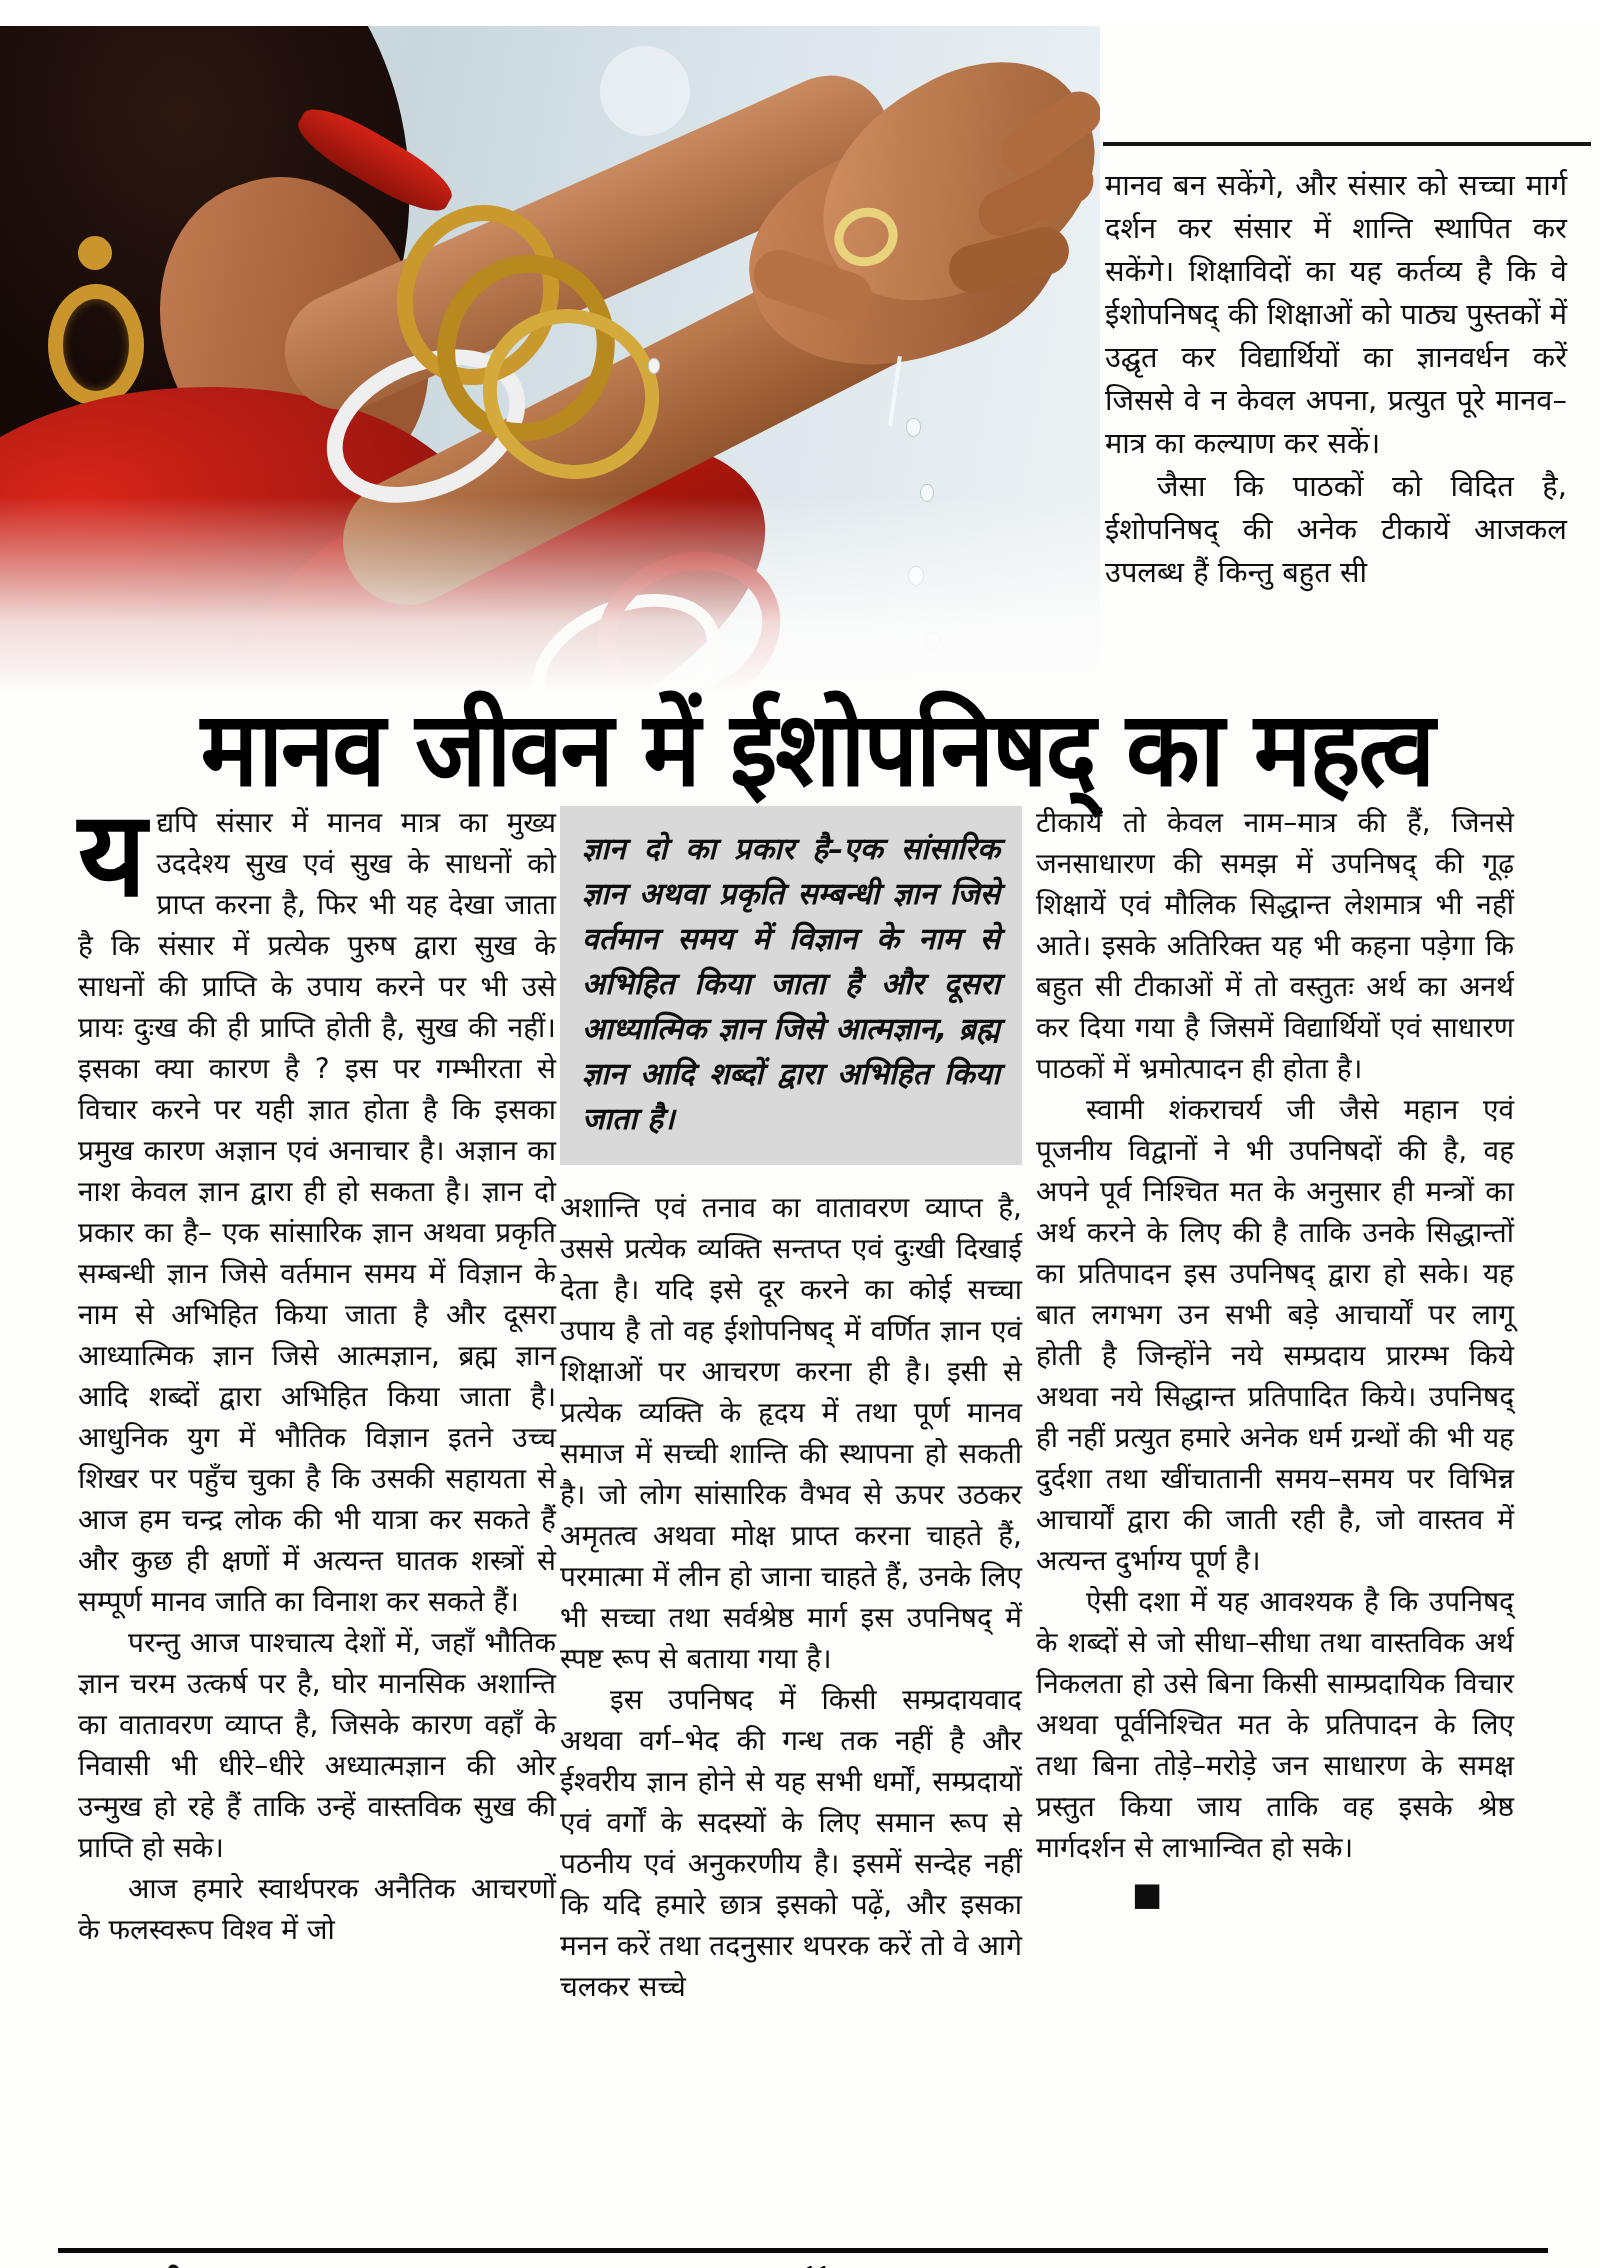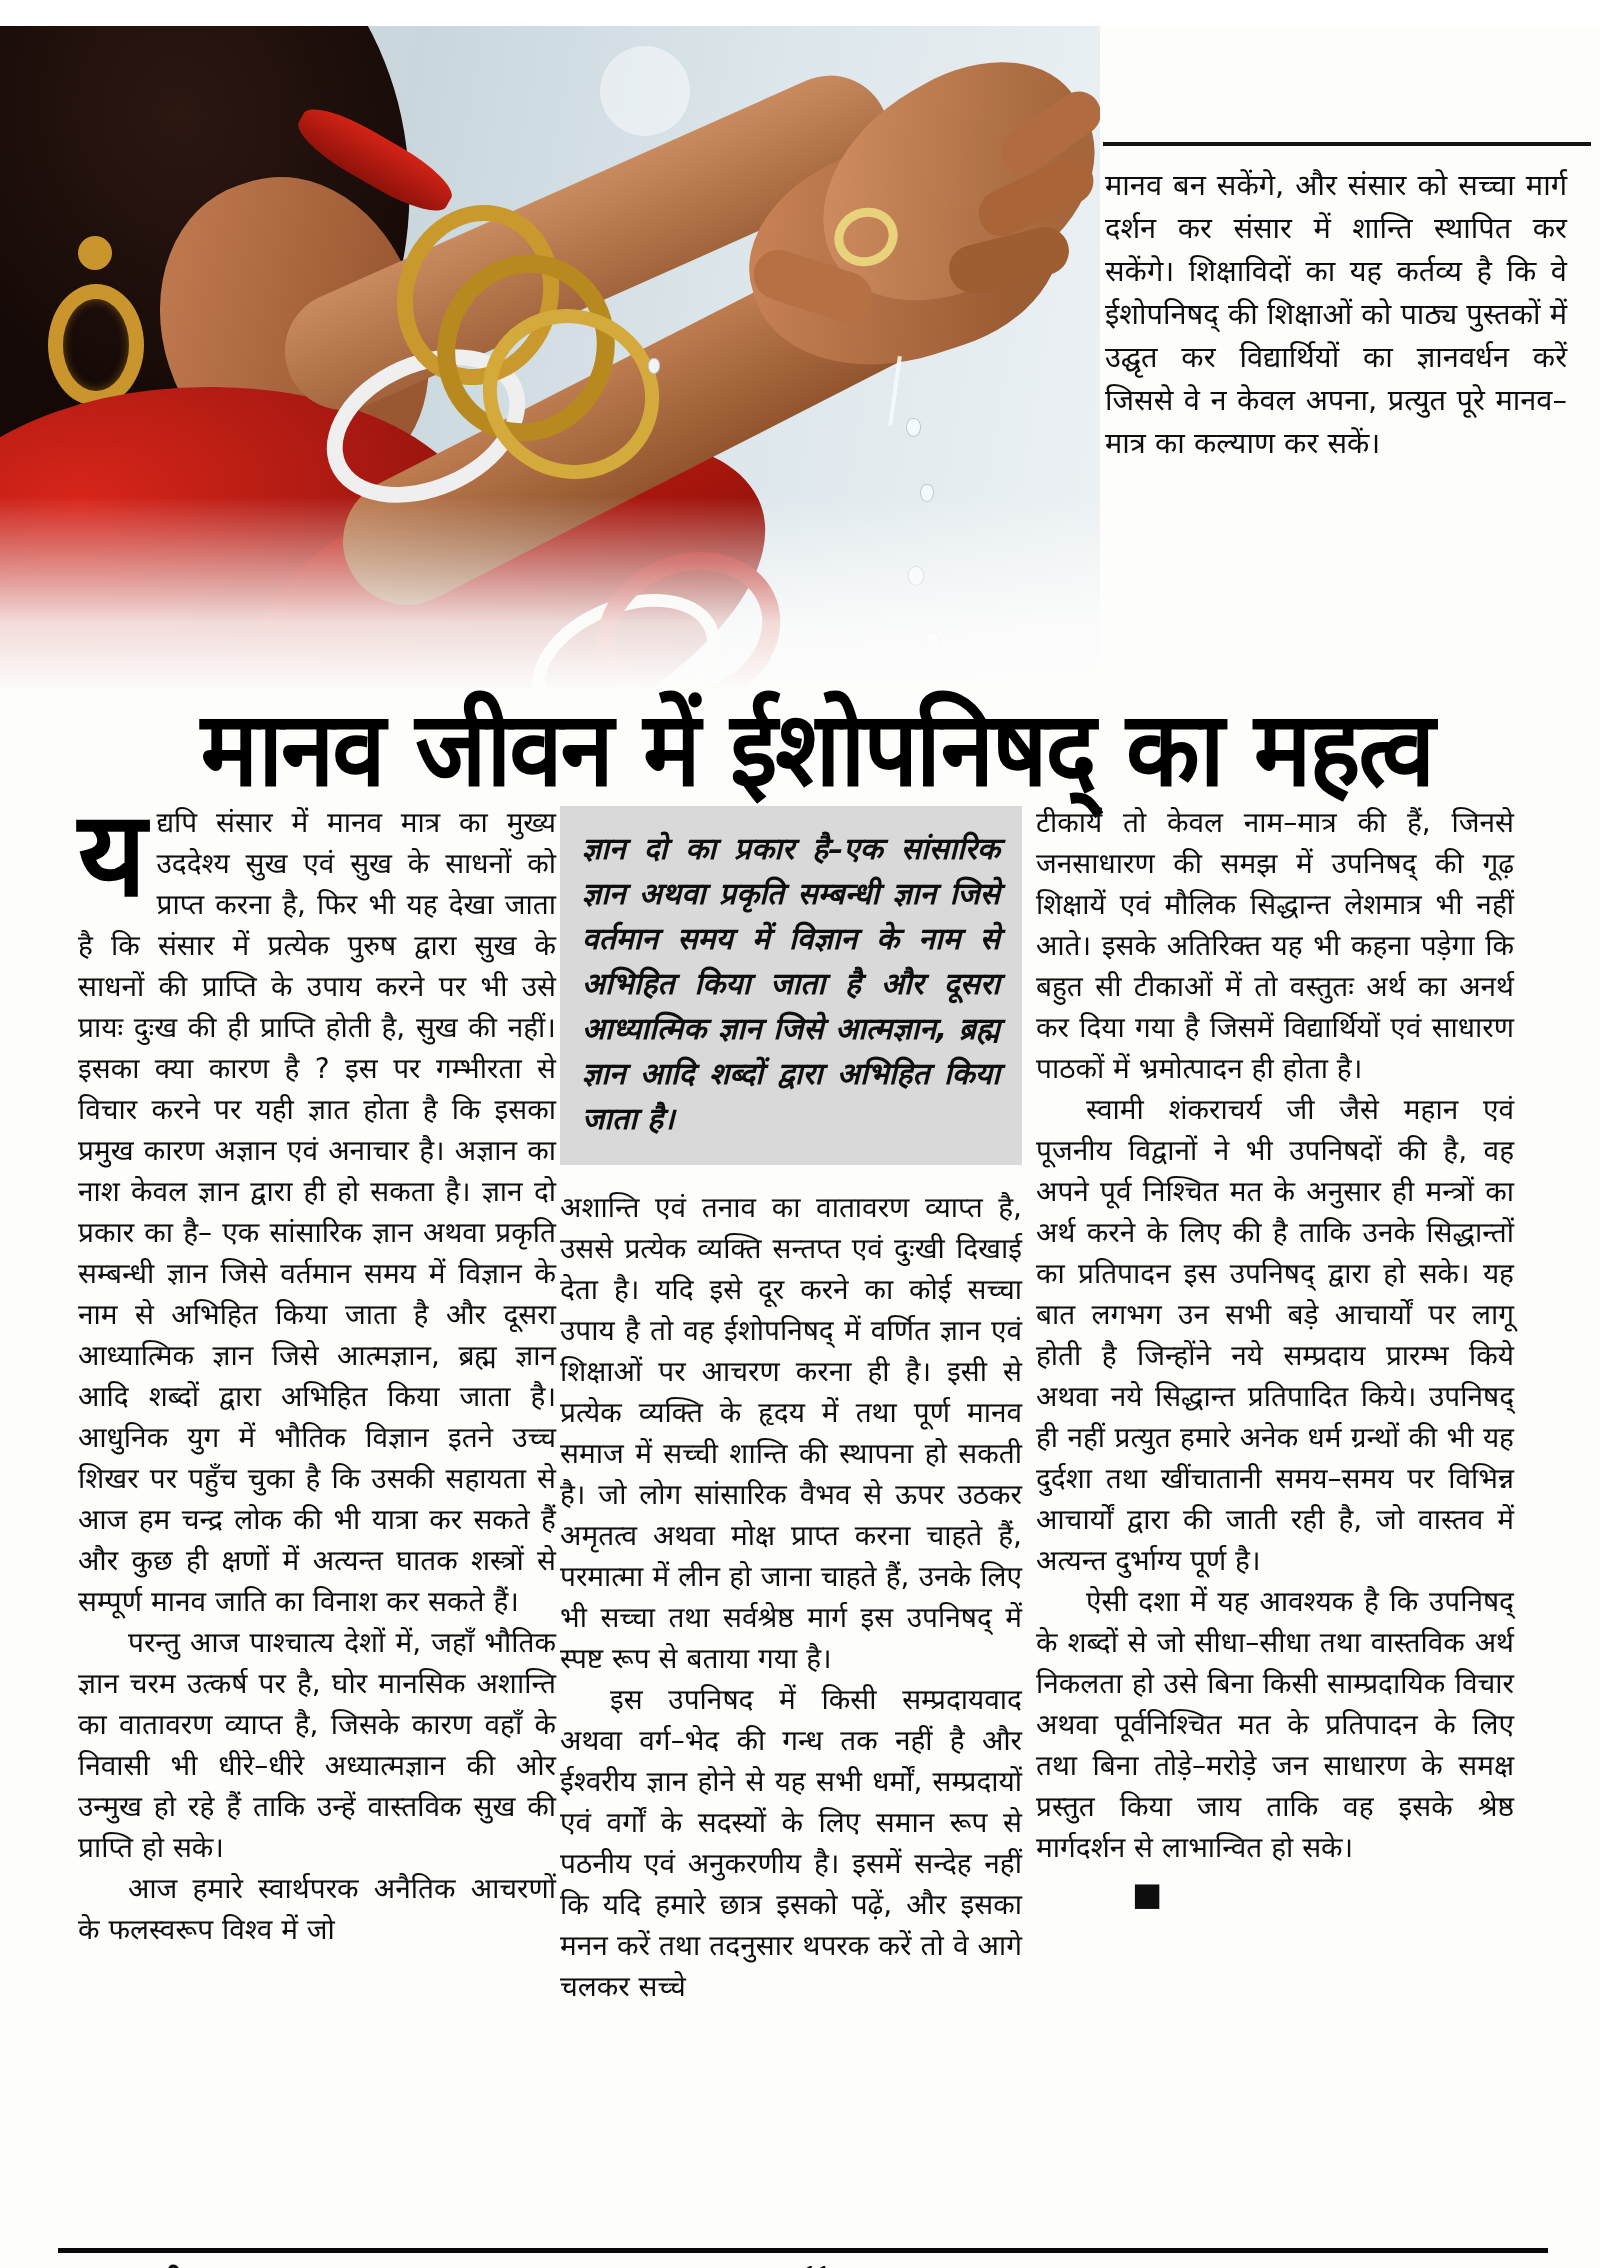--- a/index.html
+++ b/index.html
@@ -131,20 +131,21 @@
     <div class="drop d2"></div>
     <div class="drop d3"></div>
     <div class="drop d4"></div>
     <div class="drop d5"></div>
     <div class="photo-fade"></div>
   </div>
 
   <div class="toprule"></div>
   <div class="topright">
     <p>मानव बन सकेंगे, और संसार को सच्चा मार्ग दर्शन कर संसार में शान्ति स्थापित कर सकेंगे। शिक्षाविदों का यह कर्तव्य है कि वे ईशोपनिषद् की शिक्षाओं को पाठ्य पुस्तकों में उद्घृत कर विद्यार्थियों का ज्ञानवर्धन करें जिससे वे न केवल अपना, प्रत्युत पूरे मानव–मात्र का कल्याण कर सकें।</p>
+    <p class="indent">जैसा कि पाठकों को विदित है, ईशोपनिषद् की अनेक टीकायें आजकल उपलब्ध हैं किन्तु बहुत सी</p>
   </div>
 
   <div class="headline">मानव जीवन में ईशोपनिषद् का महत्व</div>
 
   <div class="col col-left">
     <p><span class="dropcap">य</span><span>द्यपि संसार में मानव मात्र का मुख्य उददेश्य सुख एवं सुख के साधनों को प्राप्त करना है, फिर भी यह देखा जाता है कि संसार में प्रत्येक पुरुष द्वारा सुख के साधनों की प्राप्ति के उपाय करने पर भी उसे प्रायः दुःख की ही प्राप्ति होती है, सुख की नहीं। इसका क्या कारण है ? इस पर गम्भीरता से विचार करने पर यही ज्ञात होता है कि इसका प्रमुख कारण अज्ञान एवं अनाचार है। अज्ञान का नाश केवल ज्ञान द्वारा ही हो सकता है। ज्ञान दो प्रकार का है– एक सांसारिक ज्ञान अथवा प्रकृति सम्बन्धी ज्ञान जिसे वर्तमान समय में विज्ञान के नाम से अभिहित किया जाता है और दूसरा आध्यात्मिक ज्ञान जिसे आत्मज्ञान, ब्रह्म ज्ञान आदि शब्दों द्वारा अभिहित किया जाता है। आधुनिक युग में भौतिक विज्ञान इतने उच्च शिखर पर पहुँच चुका है कि उसकी सहायता से आज हम चन्द्र लोक की भी यात्रा कर सकते हैं और कुछ ही क्षणों में अत्यन्त घातक शस्त्रों से सम्पूर्ण मानव जाति का विनाश कर सकते हैं।</span></p>
     <p class="indent">परन्तु आज पाश्चात्य देशों में, जहाँ भौतिक ज्ञान चरम उत्कर्ष पर है, घोर मानसिक अशान्ति का वातावरण व्याप्त है, जिसके कारण वहाँ के निवासी भी धीरे–धीरे अध्यात्मज्ञान की ओर उन्मुख हो रहे हैं ताकि उन्हें वास्तविक सुख की प्राप्ति हो सके।</p>
     <p class="indent">आज हमारे स्वार्थपरक अनैतिक आचरणों के फलस्वरूप विश्व में जो</p>
   </div>
 

